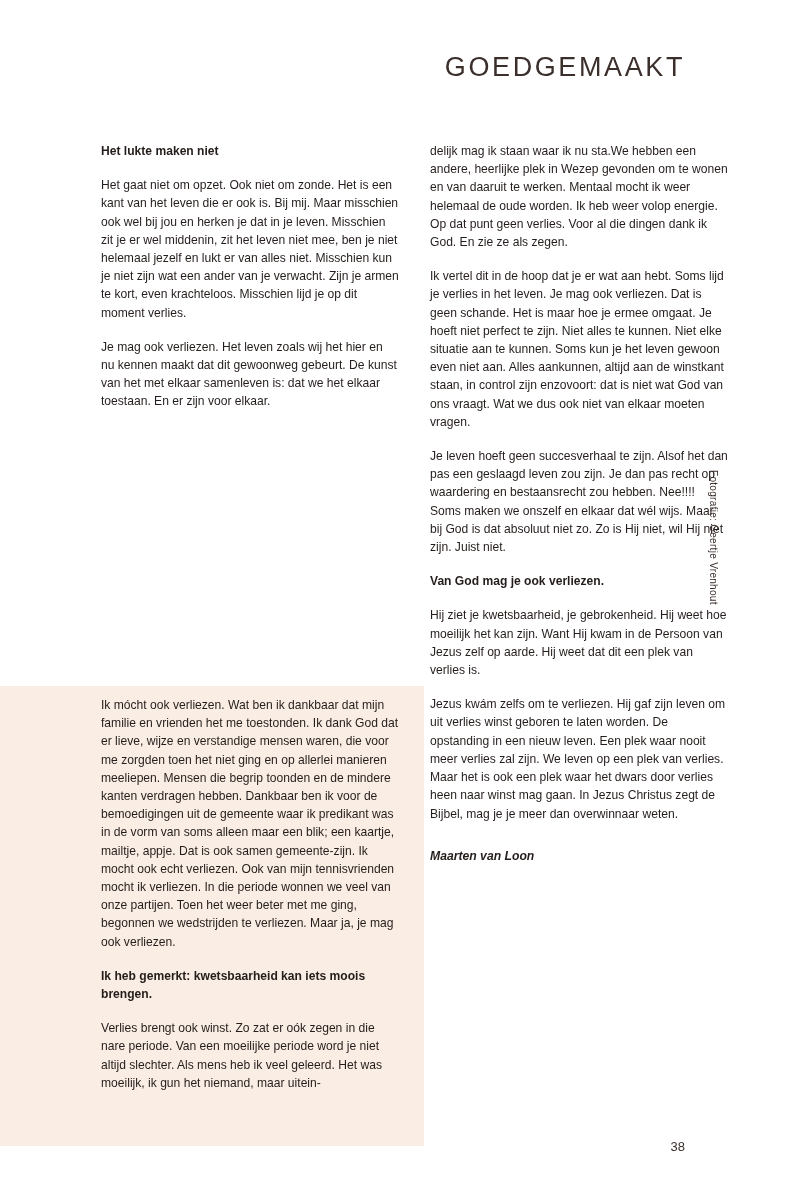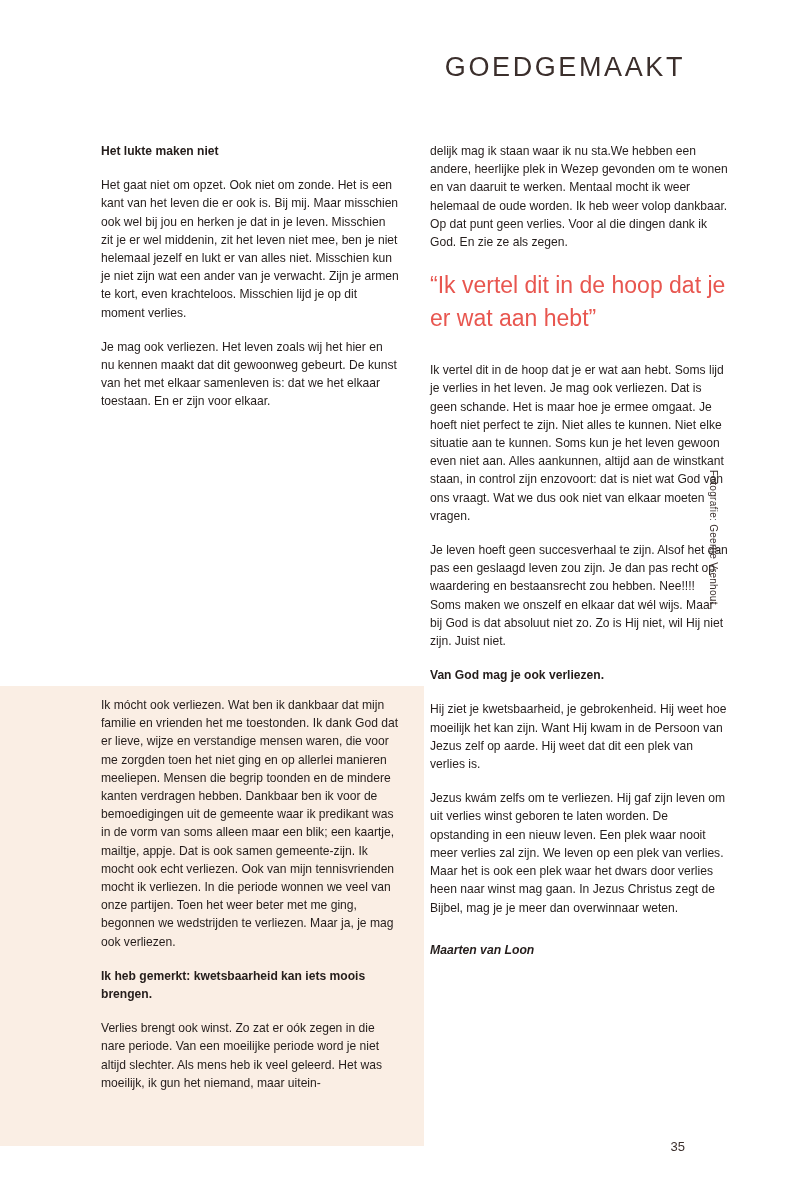--- a/index.html
+++ b/index.html
@@ -122,29 +122,28 @@
   </div>
 
 
   <div class="lower-left">
     <p>Ik mócht ook verliezen. Wat ben ik dankbaar dat mijn familie en vrienden het me toestonden. Ik dank God dat er lieve, wijze en verstandige mensen waren, die voor me zorgden toen het niet ging en op allerlei manieren meeliepen. Mensen die begrip toonden en de mindere kanten verdragen hebben. Dankbaar ben ik voor de bemoedigingen uit de gemeente waar ik predikant was in de vorm van soms alleen maar een blik; een kaartje, mailtje, appje. Dat is ook samen gemeente-zijn. Ik mocht ook echt verliezen. Ook van mijn tennisvrienden mocht ik verliezen. In die periode wonnen we veel van onze partijen. Toen het weer beter met me ging, begonnen we wedstrijden te verliezen. Maar ja, je mag ook verliezen.</p>
     <p class="bold-head">Ik heb gemerkt: kwetsbaarheid kan iets moois brengen.</p>
     <p>Verlies brengt ook winst. Zo zat er oók zegen in die nare periode. Van een moeilijke periode word je niet altijd slechter. Als mens heb ik veel geleerd. Het was moeilijk, ik gun het niemand, maar uitein-</p>
   </div>
 
   <div class="col col-right">
-    <p>delijk mag ik staan waar ik nu sta.We hebben een andere, heerlijke plek in Wezep gevonden om te wonen en van daaruit te werken. Mentaal mocht ik weer helemaal de oude worden. Ik heb weer volop dankbaar. Op dat punt geen verlies. Voor al die dingen dank ik God. En zie ze als zegen.</p>
-    <div class="pull-small">“Ik vertel dit in de hoop dat je er wat aan hebt”</div>
+    <p>delijk mag ik staan waar ik nu sta.We hebben een andere, heerlijke plek in Wezep gevonden om te wonen en van daaruit te werken. Mentaal mocht ik weer helemaal de oude worden. Ik heb weer volop energie. Op dat punt geen verlies. Voor al die dingen dank ik God. En zie ze als zegen.</p>
     <p>Ik vertel dit in de hoop dat je er wat aan hebt. Soms lijd je verlies in het leven. Je mag ook verliezen. Dat is geen schande. Het is maar hoe je ermee omgaat. Je hoeft niet perfect te zijn. Niet alles te kunnen. Niet elke situatie aan te kunnen. Soms kun je het leven gewoon even niet aan. Alles aankunnen, altijd aan de winstkant staan, in control zijn enzovoort: dat is niet wat God van ons vraagt. Wat we dus ook niet van elkaar moeten vragen.</p>
     <p>Je leven hoeft geen succesverhaal te zijn. Alsof het dan pas een geslaagd leven zou zijn. Je dan pas recht op waardering en bestaansrecht zou hebben. Nee!!!!  Soms maken we onszelf en elkaar dat wél wijs. Maar bij God is dat absoluut niet zo. Zo is Hij niet, wil Hij niet zijn. Juist niet.</p>
     <p class="bold-head">Van God mag je ook verliezen.</p>
     <p>Hij ziet je kwetsbaarheid, je gebrokenheid. Hij weet hoe moeilijk het kan zijn. Want Hij kwam in de Persoon van Jezus zelf op aarde. Hij weet dat dit een plek van verlies is.</p>
     <p>Jezus kwám zelfs om te verliezen. Hij gaf zijn leven om uit verlies winst geboren te laten worden. De opstanding in een nieuw leven. Een plek waar nooit meer verlies zal zijn. We leven op een plek van verlies. Maar het is ook een plek waar het dwars door verlies heen naar winst mag gaan. In Jezus Christus zegt de Bijbel, mag je je meer dan overwinnaar weten.</p>
     <div class="signature">
       <div class="name">Maarten van Loon</div>
     </div>
   </div>
 
   <div class="photo-credit">Fotografie: Geertje Vrenhout</div>
 
-  <div class="page-number">35</div>
+  <div class="page-number">38</div>
 
 </div>
 
 </body></html>

